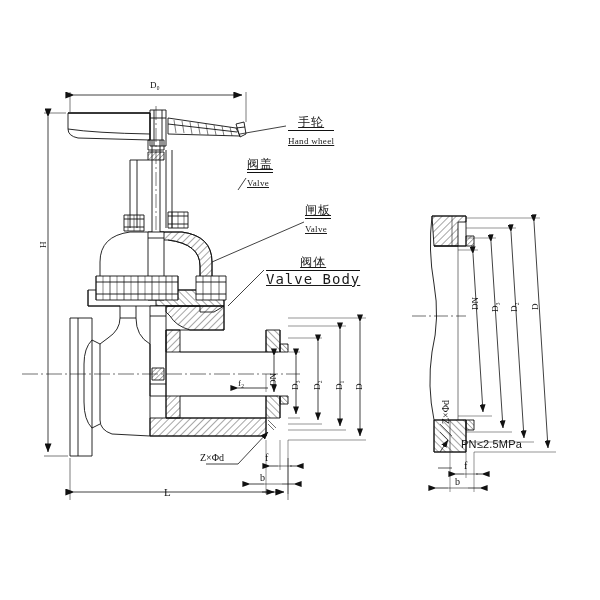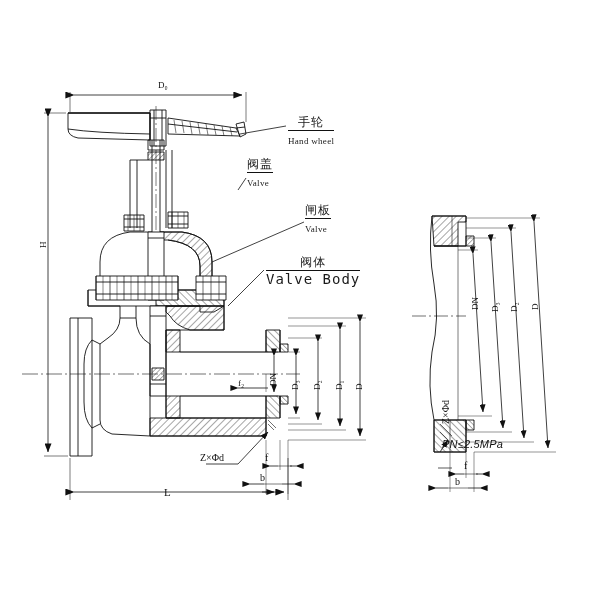--- a/index.html
+++ b/index.html
@@ -1,20 +1,20 @@
 <!DOCTYPE html>
 <html><head>
 <meta charset="utf-8">
 <style>
   html,body{margin:0;padding:0;background:#ffffff;}
   body{width:600px;height:600px;overflow:hidden;
        font-family:"Liberation Serif",serif;color:#1a1a1a;}
   #stage{position:relative;width:600px;height:600px;background:#fff;}
   svg{display:block;}
-  .lbl{position:absolute;white-space:nowrap;line-height:1.05;}
+  .lbl{position:absolute;white-space:nowrap;line-height:1.05;text-decoration:underline;}
   .cn{font-family:"DejaVu Sans",sans-serif;font-size:12px;letter-spacing:1px;}
   .en{font-family:"Liberation Serif",serif;font-size:9px;letter-spacing:.3px;margin-top:47px;}
   .en.wide{font-family:"DejaVu Sans Mono",monospace;font-size:14px;letter-spacing:1px;}
   .callout{border-bottom:1px solid #111;padding-bottom:1px;display:block;}
   .dim{position:absolute;font-family:"Liberation Serif",serif;font-size:9px;color:#111;white-space:nowrap;}
   .rot{transform:rotate(-90deg);transform-origin:left top;}
   .note{position:absolute;font-family:"Liberation Sans",sans-serif;font-size:11px;
         letter-spacing:.2px;color:#111;white-space:nowrap;}
 </style>
 </head>
@@ -322,21 +322,21 @@
   <div class="lbl" style="left:305px;top:204px;text-align:left;">
     <span class="cn callout">闸板</span>
     <span class="en">Valve</span>
   </div>
 
   <div class="lbl" style="left:266px;top:256px;text-align:center;">
     <span class="cn callout">阀体</span>
     <span class="en wide">Valve Body</span>
   </div>
 
-  <div class="dim" style="left:158px;top:80px;">D₀</div>
+  <div class="dim" style="left:150px;top:80px;">D₀</div>
 
   <div class="dim rot" style="left:38px;top:248px;">H</div>
 
   <div class="dim" style="left:164px;top:486px;font-size:11px;">L</div>
 
   <div class="dim rot" style="left:268px;top:386px;">DN</div>
 
   <div class="dim" style="left:238px;top:378px;">f₂</div>
 
   <div class="dim rot" style="left:290px;top:390px;">D₃</div>
@@ -360,15 +360,15 @@
   <div class="dim rot" style="left:509px;top:312px;">D₂</div>
 
   <div class="dim rot" style="left:530px;top:310px;">D</div>
 
   <div class="dim rot" style="left:440px;top:424px;font-size:10px;">Z×Φd</div>
 
   <div class="dim" style="left:464px;top:460px;font-size:10px;">f</div>
 
   <div class="dim" style="left:455px;top:476px;font-size:10px;">b</div>
 
-  <div class="note" style="left:442px;top:438px;font-style:italic;">PN≤2.5MPa</div>
+  <div class="note" style="left:461px;top:438px;">PN≤2.5MPa</div>
 
 </div>
 
 </body></html>

